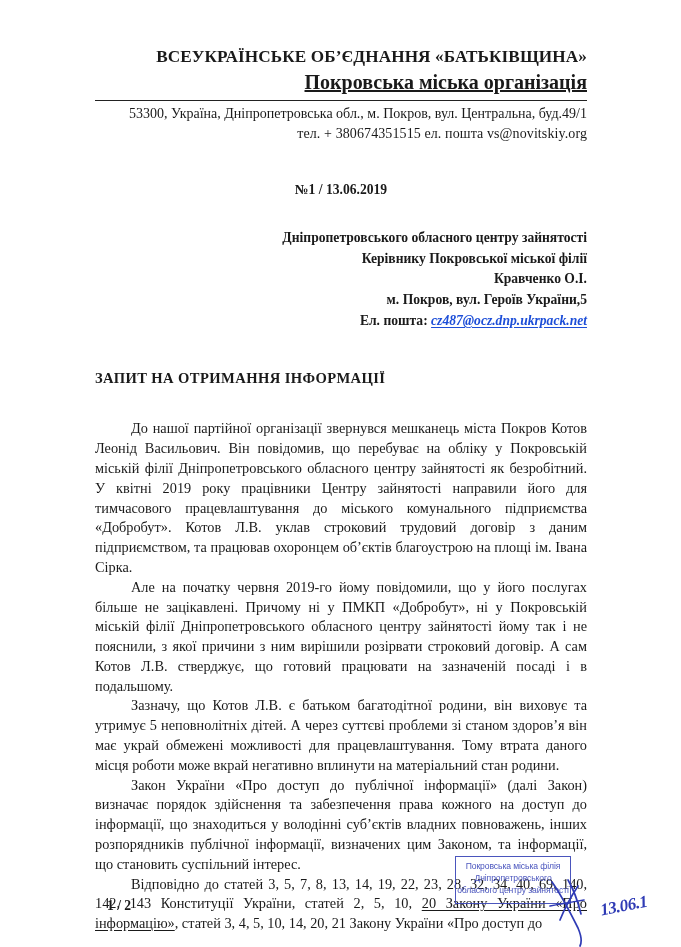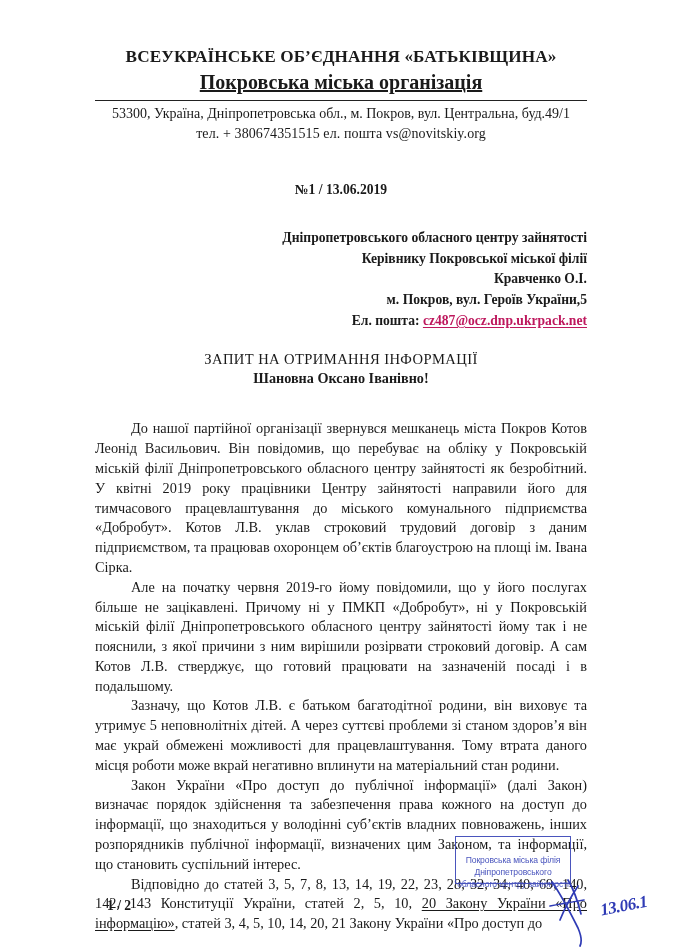--- a/index.html
+++ b/index.html
@@ -23,21 +23,21 @@
     position: absolute;
     left: 95px;
     top: 0;
     width: 492px;
     height: 947px;
   }
 
   
   .letterhead {
     padding-top: 47px;
-    text-align: center;
+    text-align: right;
   }
   .org-name {
     font-size: 17.2px;
     font-weight: bold;
     letter-spacing: 0.1px;
     line-height: 1.18;
     white-space: nowrap;
   }
   .org-sub {
     font-size: 20px;
@@ -74,29 +74,29 @@
     margin-top: 30px;
     text-align: right;
     font-size: 13.6px;
     font-weight: bold;
     line-height: 1.52;
   }
   .addressee .ln { display: block; white-space: nowrap; }
   .email-link {
     text-decoration: underline;
     text-underline-offset: 1.5px;
-    color: #be185d;
+    color: #1d4ed8;
+    font-style: italic;
   }
 
   
   .doc-title {
-    margin-top: 20px;
-    text-align: center;
+    margin-top: 39px;
     font-size: 14.6px;
-    font-weight: normal;
+    font-weight: bold;
     letter-spacing: 0.4px;
   }
   .doc-greeting {
     text-align: center;
     font-size: 14.2px;
     font-weight: bold;
     margin-top: 2px;
   }
 
   
@@ -120,31 +120,31 @@
     top: 898px;
     font-size: 13.6px;
     font-weight: bold;
     margin-left: 12px;
   }
 
   
   .stamp {
     position: absolute;
     left: 455px;
-    top: 836px;
+    top: 856px;
     width: 116px;
     height: 48px;
     border: 1.4px solid #3b47b8;
     box-sizing: border-box;
     color: #3b47b8;
     font-family: "Liberation Sans", "DejaVu Sans", sans-serif;
     font-size: 8.6px;
     line-height: 1.42;
     text-align: center;
-    padding-top: 17px;
+    padding-top: 3px;
     letter-spacing: -0.1px;
     opacity: 0.92;
   }
   .stamp .sl { display: block; }
 
   .sig-svg {
     position: absolute;
     left: 548px;
     top: 876px;
     width: 130px;
@@ -183,21 +183,20 @@
 
     <div class="addressee">
       <span class="ln">Дніпропетровського обласного центру зайнятості</span>
       <span class="ln">Керівнику Покровської міської філії</span>
       <span class="ln">Кравченко О.І.</span>
       <span class="ln">м. Покров, вул. Героїв України,5</span>
       <span class="ln"><span>Ел. пошта: </span><a class="email-link" href="#">cz487@ocz.dnp.ukrpack.net</a></span>
     </div>
 
     <div class="doc-title">ЗАПИТ НА ОТРИМАННЯ ІНФОРМАЦІЇ</div>
-    <div class="doc-greeting">Шановна Оксано Іванівно!</div>
 
     <div class="body">
       <p>До нашої партійної організації звернувся мешканець міста Покров Котов Леонід Васильович. Він повідомив, що перебуває на обліку у Покровській міській філії Дніпропетровського обласного центру зайнятості як безробітний. У квітні 2019 року працівники Центру зайнятості направили його для тимчасового працевлаштування до міського комунального підприємства «Добробут». Котов Л.В. уклав строковий трудовий договір з даним підприємством, та працював охоронцем об’єктів благоустрою на площі ім. Івана Сірка.</p>
       <p>Але на початку червня 2019-го йому повідомили, що у його послугах більше не зацікавлені. Причому ні у ПМКП «Добробут», ні у Покровській міській філії Дніпропетровського обласного центру зайнятості йому так і не пояснили, з якої причини з ним вирішили розірвати строковий договір. А сам Котов Л.В. стверджує, що готовий працювати на зазначеній посаді і в подальшому.</p>
       <p>Зазначу, що Котов Л.В. є батьком багатодітної родини, він виховує та утримує 5 неповнолітніх дітей. А через суттєві проблеми зі станом здоров’я він має украй обмежені можливості для працевлаштування. Тому втрата даного місця роботи може вкрай негативно вплинути на матеріальний стан родини.</p>
       <p>Закон України «Про доступ до публічної інформації» (далі Закон) визначає порядок здійснення та забезпечення права кожного на доступ до інформації, що знаходиться у володінні суб’єктів владних повноважень, інших розпорядників публічної інформації, визначених цим Законом, та інформації, що становить суспільний інтерес.</p>
       <p><span>Відповідно до статей 3, 5, 7, 8, 13, 14, 19, 22, 23, 28, 32, 34, 40, 69, 140, 142, 143 Конституції України, статей 2, 5, 10, </span><span class="ul-ref">20 Закону України «Про інформацію»</span><span>, статей 3, 4, 5, 10, 14, 20, 21 Закону України «Про доступ до</span></p>
     </div>
 
     <div class="footer-page">1 / 2</div>

